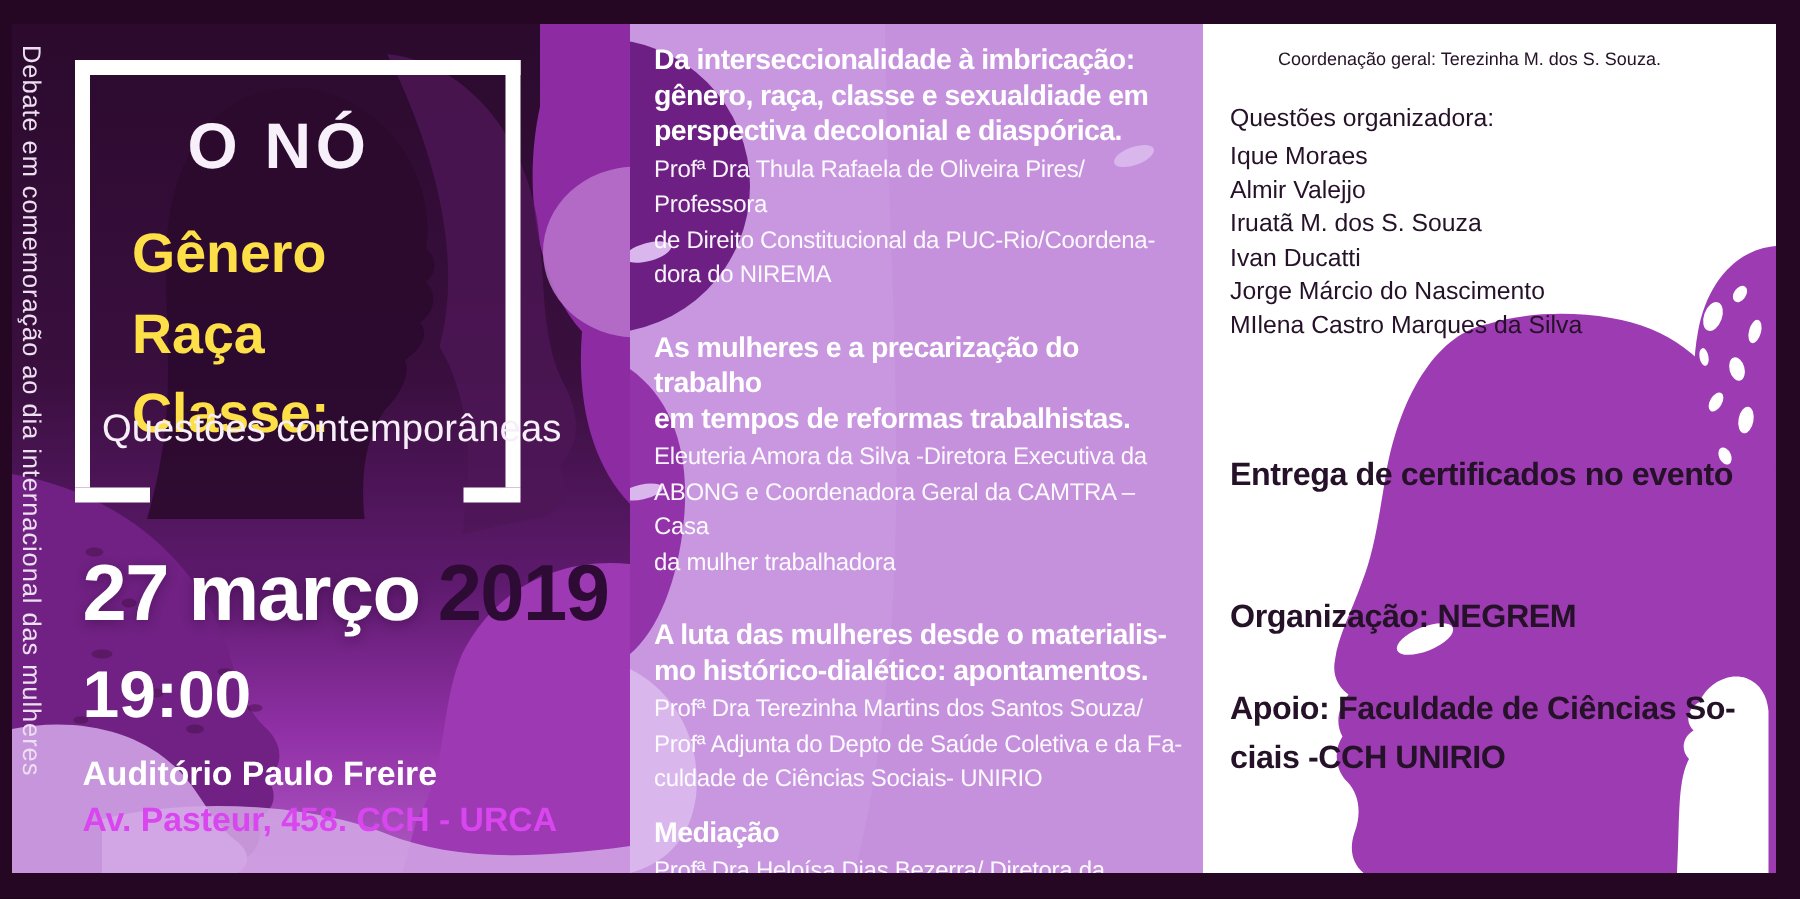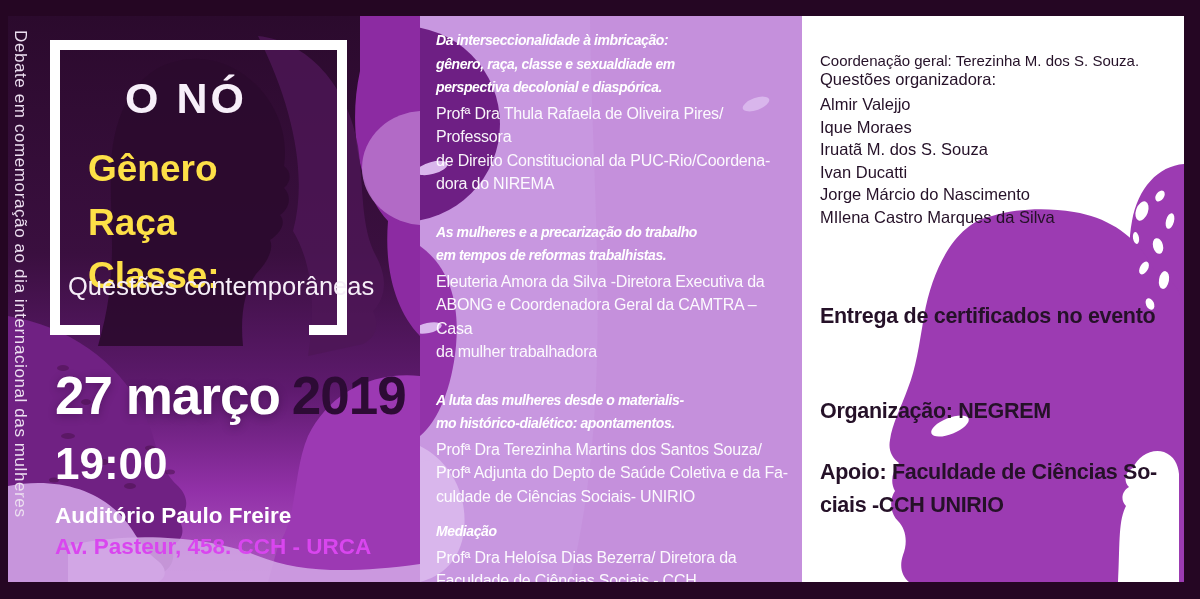--- a/index.html
+++ b/index.html
@@ -33,28 +33,28 @@
   .box-tagline{position:absolute;left:8px;bottom:24px;color:#f6eef8;font-size:25.5px;font-weight:400;white-space:nowrap;}
   .date-line{position:absolute;left:47px;top:349px;font-size:53px;font-weight:700;white-space:nowrap;z-index:6;letter-spacing:-1px;}
   .date-line .date-white{color:#ffffff;text-shadow:0 2px 8px rgba(35,4,40,.35);}
   .date-line .date-year{color:#2d0b35;margin-left:12px;}
   .time-text{position:absolute;left:47px;top:423px;font-size:44px;font-weight:700;color:#ffffff;z-index:6;}
   .venue-text{position:absolute;left:47px;top:487px;font-size:22.5px;font-weight:700;color:#ffffff;z-index:6;}
   .address-text{position:absolute;left:47px;top:518px;font-size:22.5px;font-weight:700;color:#d946ef;z-index:6;}
 
   
   .talks{position:absolute;left:16px;top:13px;width:356px;z-index:4;}
-  .talk-title{color:#ffffff;font-size:14px;font-weight:700;line-height:23.5px;letter-spacing:-0.4px;white-space:pre-line;font-style:italic;}
+  .talk-title{color:#ffffff;font-size:19px;font-weight:700;line-height:23.5px;letter-spacing:-0.4px;white-space:pre-line;}
   .talk-speaker{color:rgba(255,255,255,.95);font-size:16px;font-weight:400;line-height:23.5px;letter-spacing:-0.2px;white-space:pre-line;margin-top:2px;}
   .talk + .talk{margin-top:25px;}
   .talk.mediation{margin-top:12px;}
 
   
   .right-text{position:absolute;z-index:4;color:#251128;left:18px;}
-  .coordination{top:36px;font-size:15px;}
+  .coordination{top:16px;font-size:12px;margin-left:32px;}
   .committee-label{top:54px;font-size:16.5px;}
   .committee{top:77px;font-size:16.5px;line-height:22.5px;}
   .certificates{top:288px;font-size:21.5px;font-weight:700;letter-spacing:-0.3px;}
   .organization{top:383px;font-size:21.5px;font-weight:700;letter-spacing:-0.3px;}
   .support{top:440px;font-size:21.5px;font-weight:700;letter-spacing:-0.3px;line-height:33px;white-space:pre-line;}
 </style>
 </head>
 <body>
 
 <div class="poster">
@@ -172,22 +172,22 @@
         <ellipse cx="348" cy="288" rx="4" ry="6" transform="rotate(-25 348 288)"></ellipse>
         <ellipse cx="368" cy="205" rx="4" ry="8" transform="rotate(15 368 205)"></ellipse>
         <ellipse cx="334" cy="222" rx="3" ry="6" transform="rotate(-10 334 222)"></ellipse>
         <ellipse cx="358" cy="180" rx="4" ry="6" transform="rotate(35 358 180)"></ellipse>
       </g>
     </svg>
 
     <div class="right-text coordination">Coordenação geral: Terezinha M. dos S. Souza.</div>
     <div class="right-text committee-label">Questões organizadora:</div>
     <div class="right-text committee">
+      <div>Ique Moraes</div>
       <div>Almir Valejjo</div>
-      <div>Ique Moraes</div>
       <div>Iruatã M. dos S. Souza</div>
       <div>Ivan Ducatti</div>
       <div>Jorge Márcio do Nascimento</div>
       <div>MIlena Castro Marques da Silva</div>
     </div>
     <div class="right-text certificates">Entrega de certificados no evento</div>
     <div class="right-text organization">Organização: NEGREM</div>
     <div class="right-text support">Apoio: Faculdade de Ciências So-
 ciais -CCH UNIRIO</div>
   </div>

